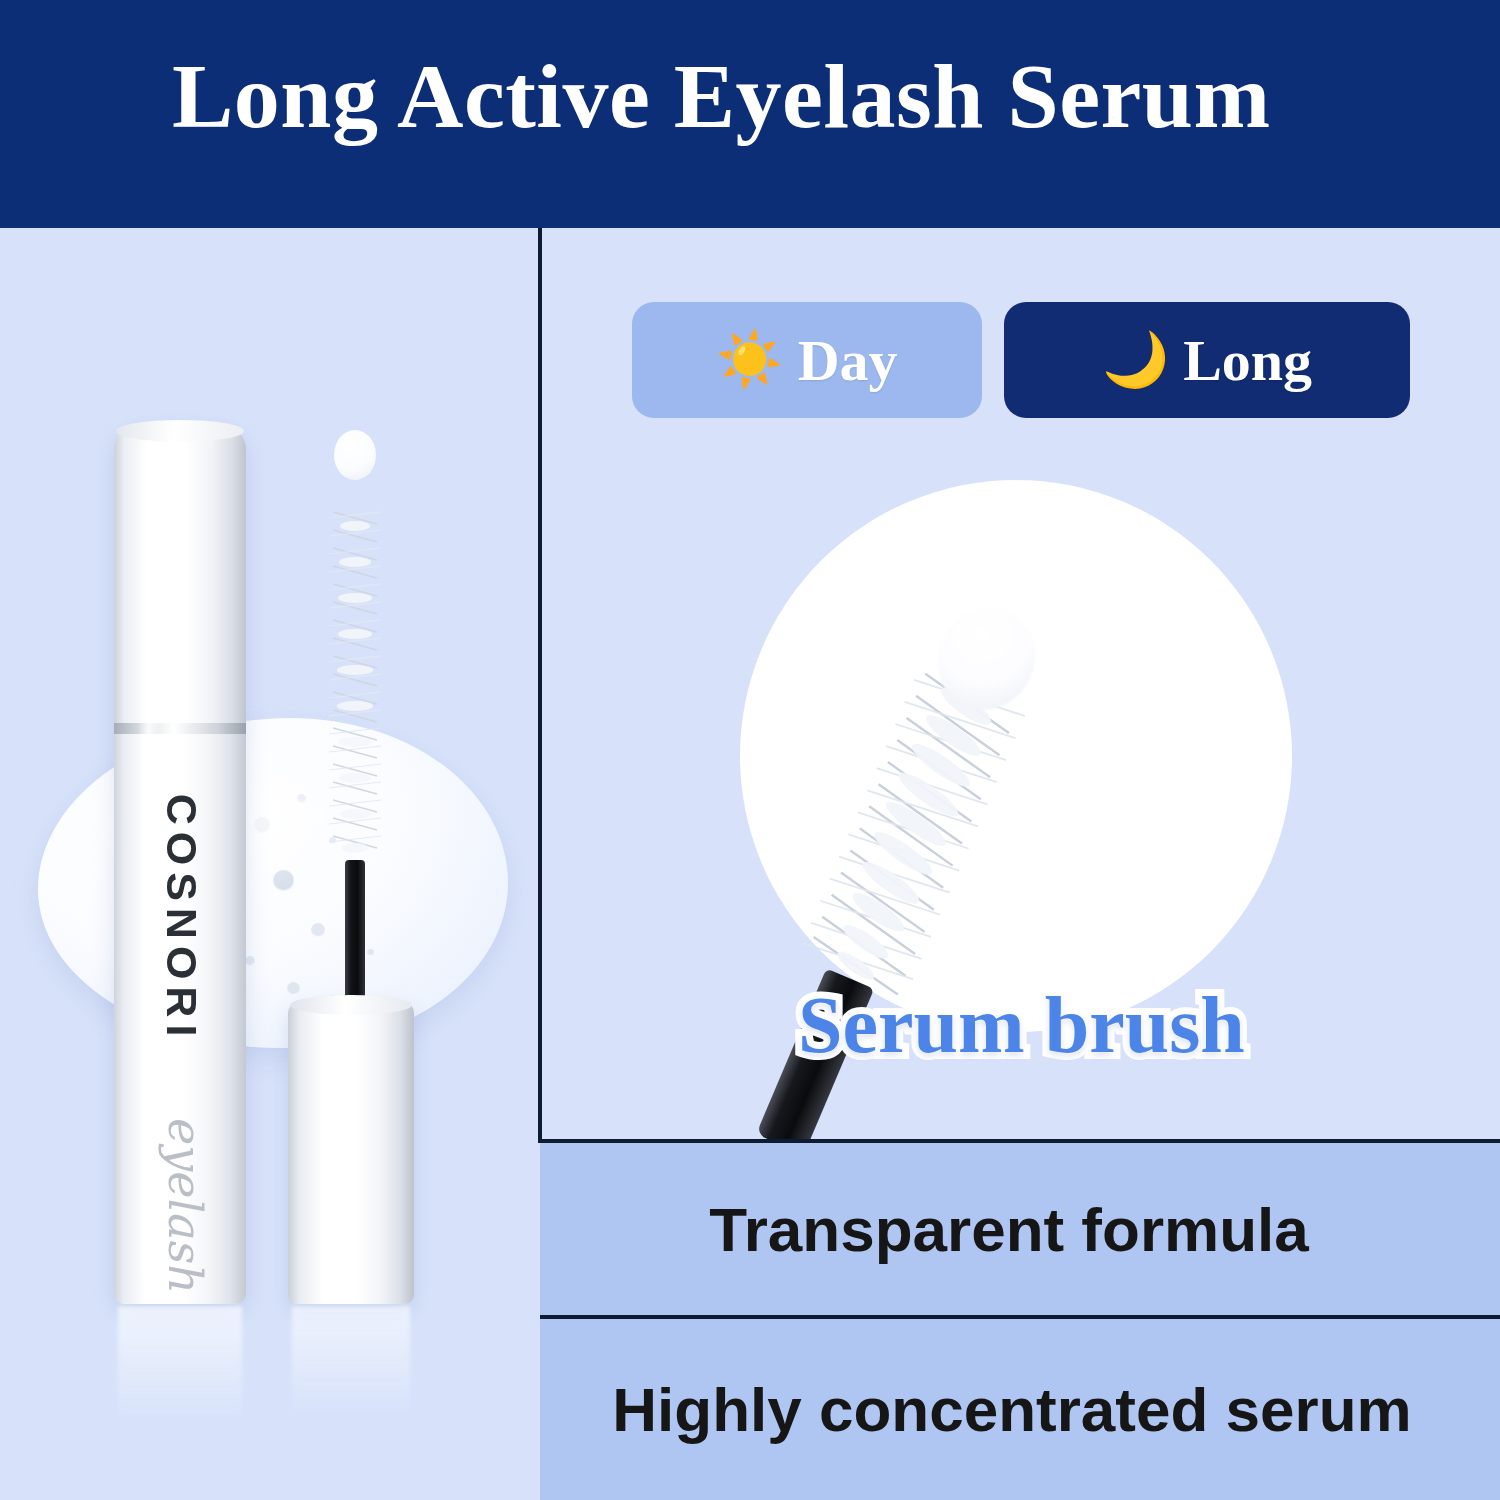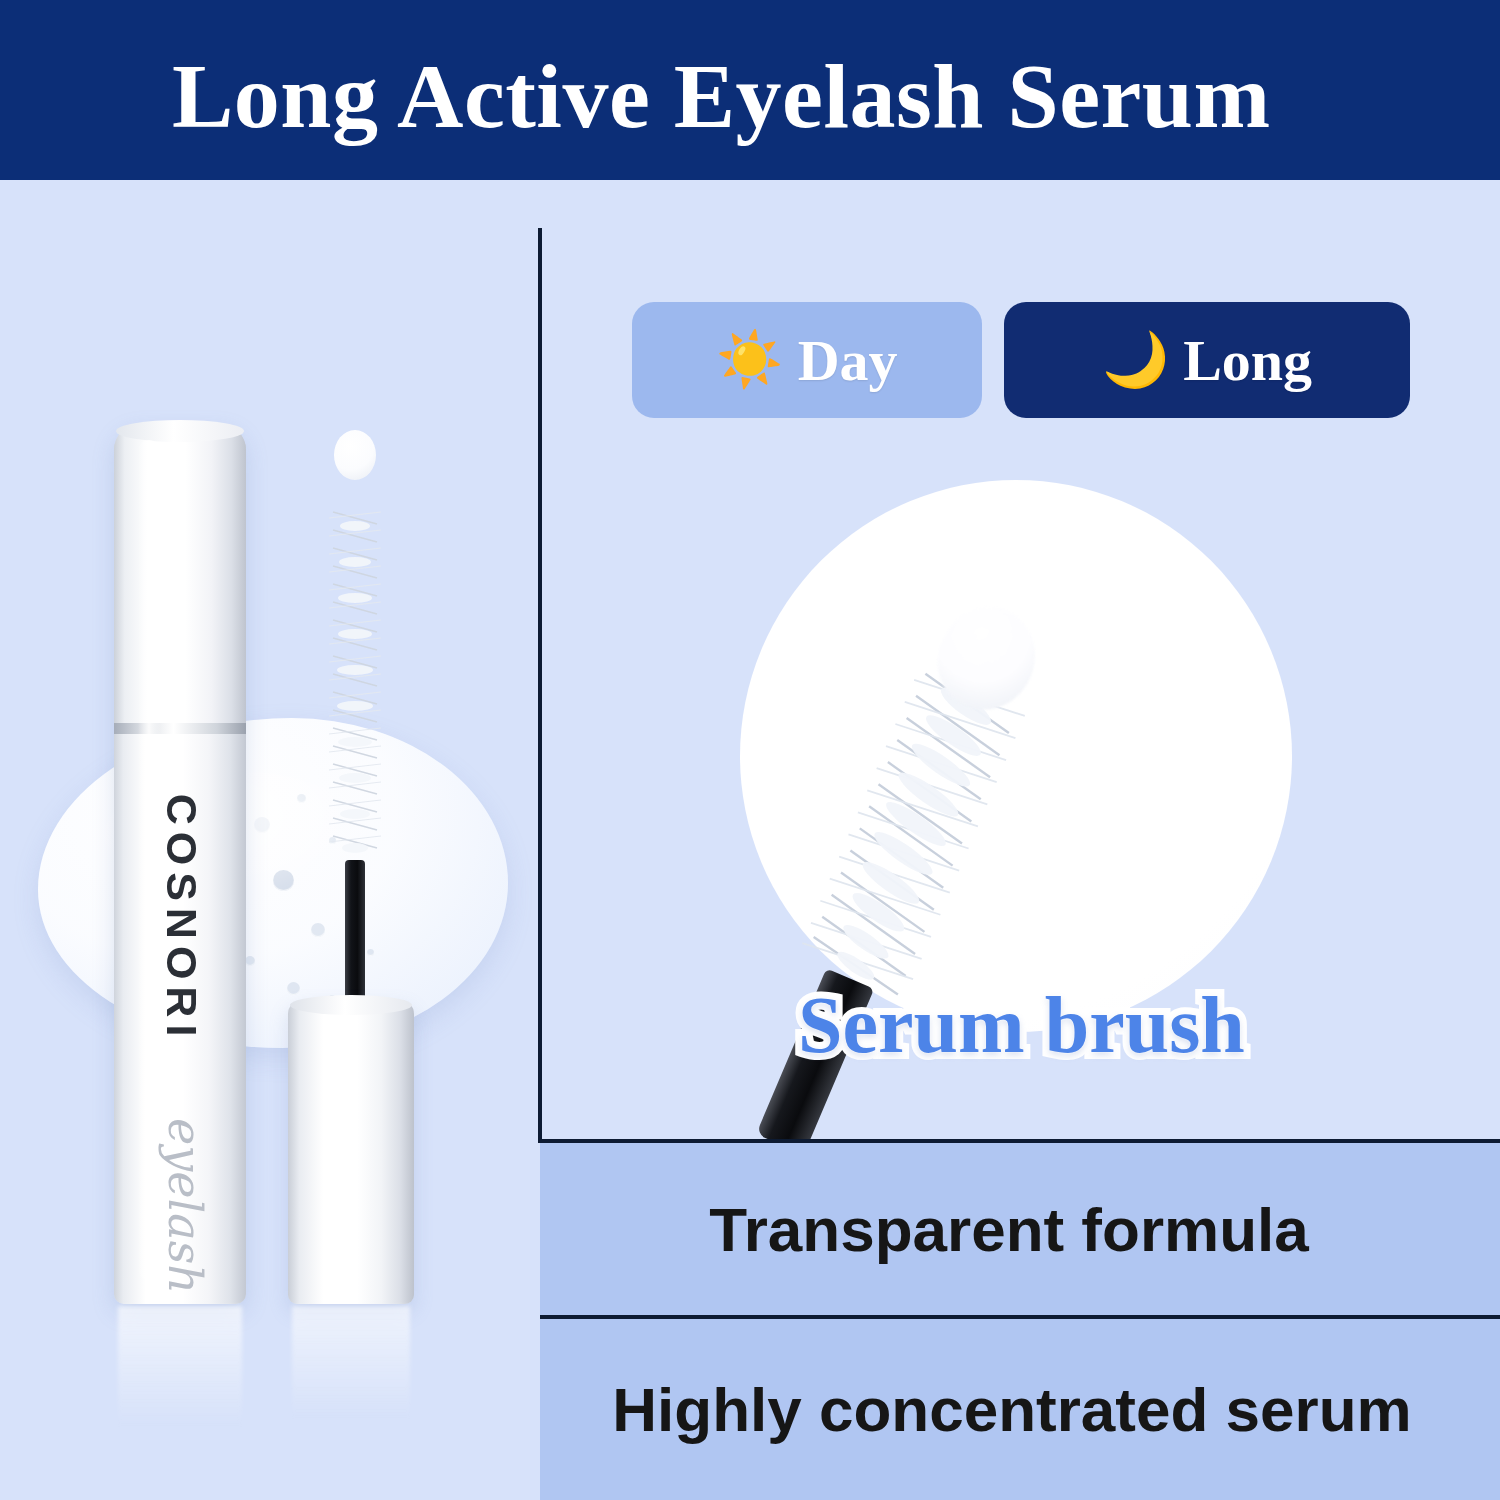--- a/index.html
+++ b/index.html
@@ -17,21 +17,21 @@
     height: 1500px;
     overflow: hidden;
     background: #d7e2fa;
   }
 
   
   .header-banner {
     position: absolute;
     left: 0; top: 0;
     width: 1500px;
-    height: 180px;
+    height: 228px;
     background: #0c2e77;
     overflow: hidden;
   }
   .header-title {
     position: absolute;
     left: 172px;
     top: 48px;
     font-family: "Liberation Serif", "DejaVu Serif", serif;
     font-weight: bold;
     font-size: 92px;

